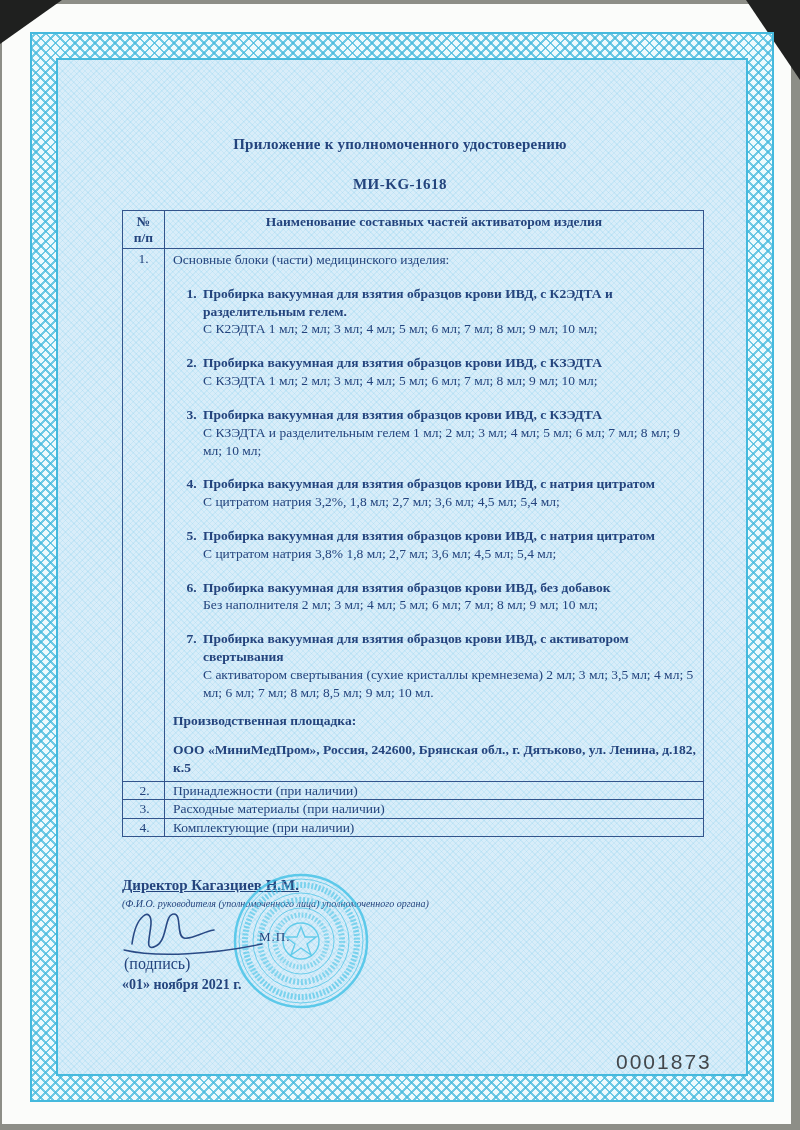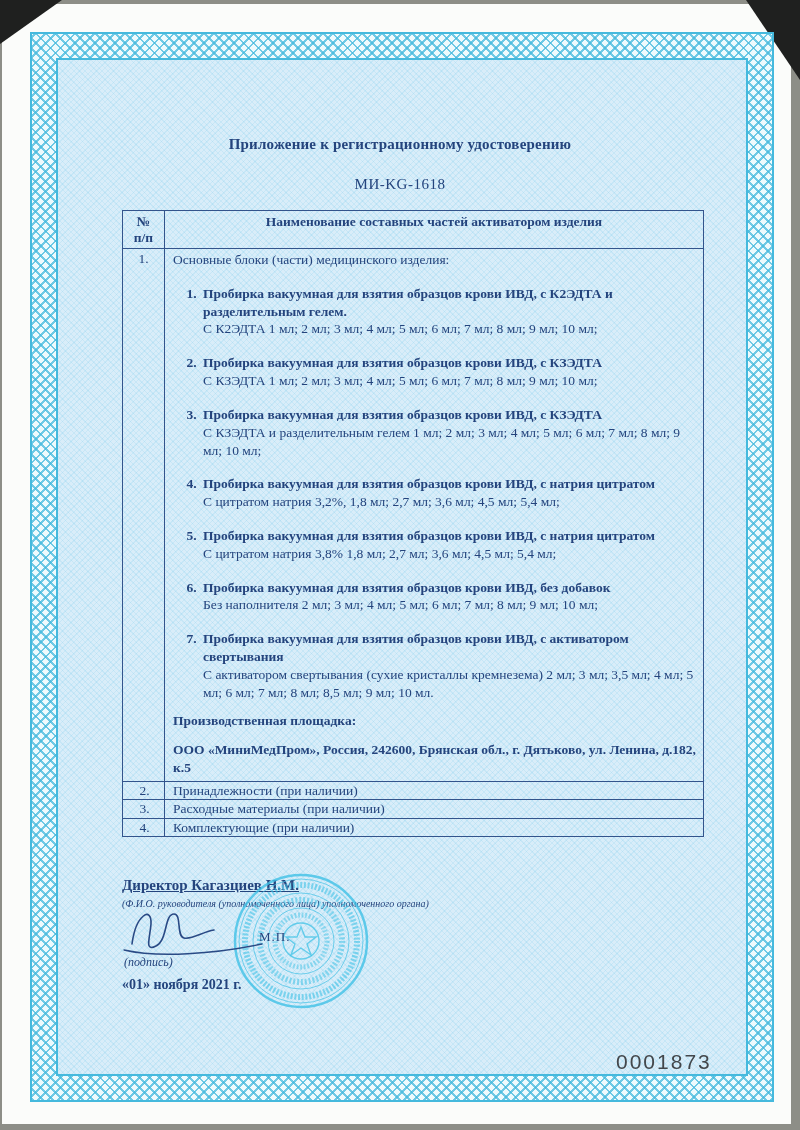--- a/index.html
+++ b/index.html
@@ -39,21 +39,21 @@
       #d9edf9;
   }
   .content { position:absolute; inset:0; color:#24447d; }
 
   .title {
     position:absolute; left:70px; right:70px; top:136px;
     text-align:center; font-weight:bold; font-size:15px; letter-spacing:.2px;
   }
   .docnum {
     position:absolute; left:70px; right:70px; top:176px;
-    text-align:center; font-weight:normal; font-size:15px; letter-spacing:.5px;
+    text-align:center; font-weight:bold; font-size:15px; letter-spacing:.5px;
   }
 
   table.doc-table {
     position:absolute; left:122px; top:210px; width:582px;
     border-collapse:collapse; font-size:13.5px; color:#24447d;
     table-layout:fixed;
   }
   .doc-table th, .doc-table td { border:1px solid #33548c; vertical-align:top; }
   .doc-table col.c-num { width:42px; }
   .doc-table th { font-weight:bold; text-align:center; padding:3px 4px; line-height:1.15; }
@@ -65,21 +65,21 @@
   ol.items { margin:1px 0 2px 0; padding-left:27px; }
   ol.items li { font-weight:bold; margin:16px 0 2px 0; padding-left:3px; }
   .item-title { display:block; }
   .item-desc { display:block; font-weight:normal; }
   .prod-label, .prod-addr { font-weight:bold;margin-top:11px; }
 
   .director   { position:absolute; left:122px; top:877px; font-weight:bold; font-size:15px;text-decoration:underline; }
   .fio-note   { position:absolute; left:122px; top:898px; font-style:italic; font-size:10px; }
   .sig-svg    { position:absolute; left:118px; top:900px; width:150px; height:62px; }
   .mp         { position:absolute; left:259px; top:929px; font-size:13px; letter-spacing:1px; }
-  .podpis     { position:absolute; left:124px; top:955px; font-style:italic; font-size:12px; }
+  .podpis     { position:absolute; left:124px; top:955px; font-size:16px; }
   .doc-date   { position:absolute; left:122px; top:977px; font-weight:bold; font-size:14px; }
 
   .stamp { position:absolute; left:227px; top:867px; width:148px; height:148px; pointer-events:none; }
 
   .serial {
     position:absolute; left:616px; top:1018px;
     font-family:"Liberation Sans", sans-serif; font-size:21px;
     color:#43474b; letter-spacing:2px;margin-top:32px;
   }
 </style>
@@ -90,21 +90,21 @@
   <div class="paper"></div>
   <div class="corner-tl"></div>
   <div class="corner-tr"></div>
 
   <div class="frame">
     <div class="frame-inner"></div>
   </div>
 
   <div class="content">
 
-    <div class="title">Приложение к регистрационному удостоверению</div>
+    <div class="title">Приложение к уполномоченного удостоверению</div>
     <div class="docnum">МИ-KG-1618</div>
 
     <table class="doc-table">
       <colgroup>
           <col class="c-num">
           <col>
         </colgroup>
       <tbody>
           <tr>
         <th>

